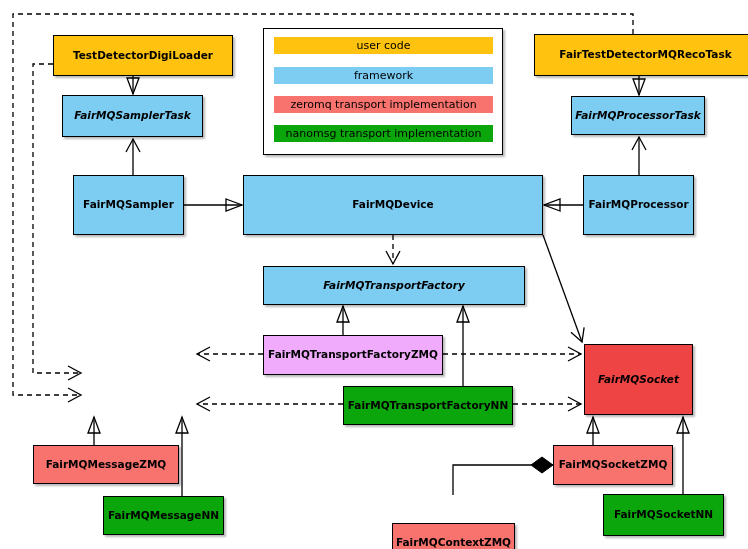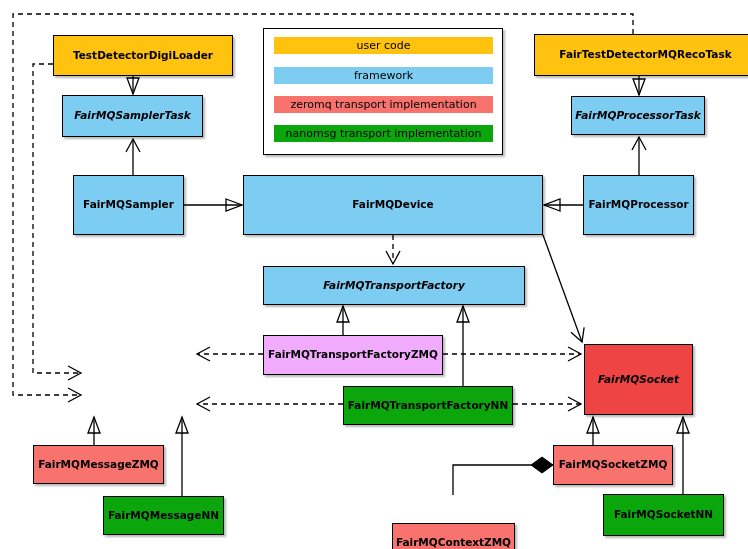--- a/index.html
+++ b/index.html
@@ -109,21 +109,21 @@
 
   <div class="node" style="left: 343px; top: 386px; width: 170px; height: 39px; background-color: rgb(11, 166, 11);">
     <span>FairMQTransportFactoryNN</span>
   </div>
 
 
   <div class="node abstract" style="left: 584px; top: 344px; width: 109px; height: 71px; background-color: #ef4444;">
     <span>FairMQSocket</span>
   </div>
 
-  <div class="node" style="left: 33px; top: 445px; width: 131px; height: 39px; background-color: rgb(248, 115, 110);">
+  <div class="node" style="left: 33px; top: 445px; width: 146px; height: 39px; background-color: rgb(248, 115, 110);">
     <span>FairMQMessageZMQ</span>
   </div>
 
   <div class="node" style="left: 103px; top: 496px; width: 121px; height: 39px; background-color: rgb(11, 166, 11);">
     <span>FairMQMessageNN</span>
   </div>
 
   <div class="node" style="left: 392px; top: 495px; width: 123px; height: 40px; background-color: rgb(248, 115, 110); margin-top: 28px;">
     <span>FairMQContextZMQ</span>
   </div>

